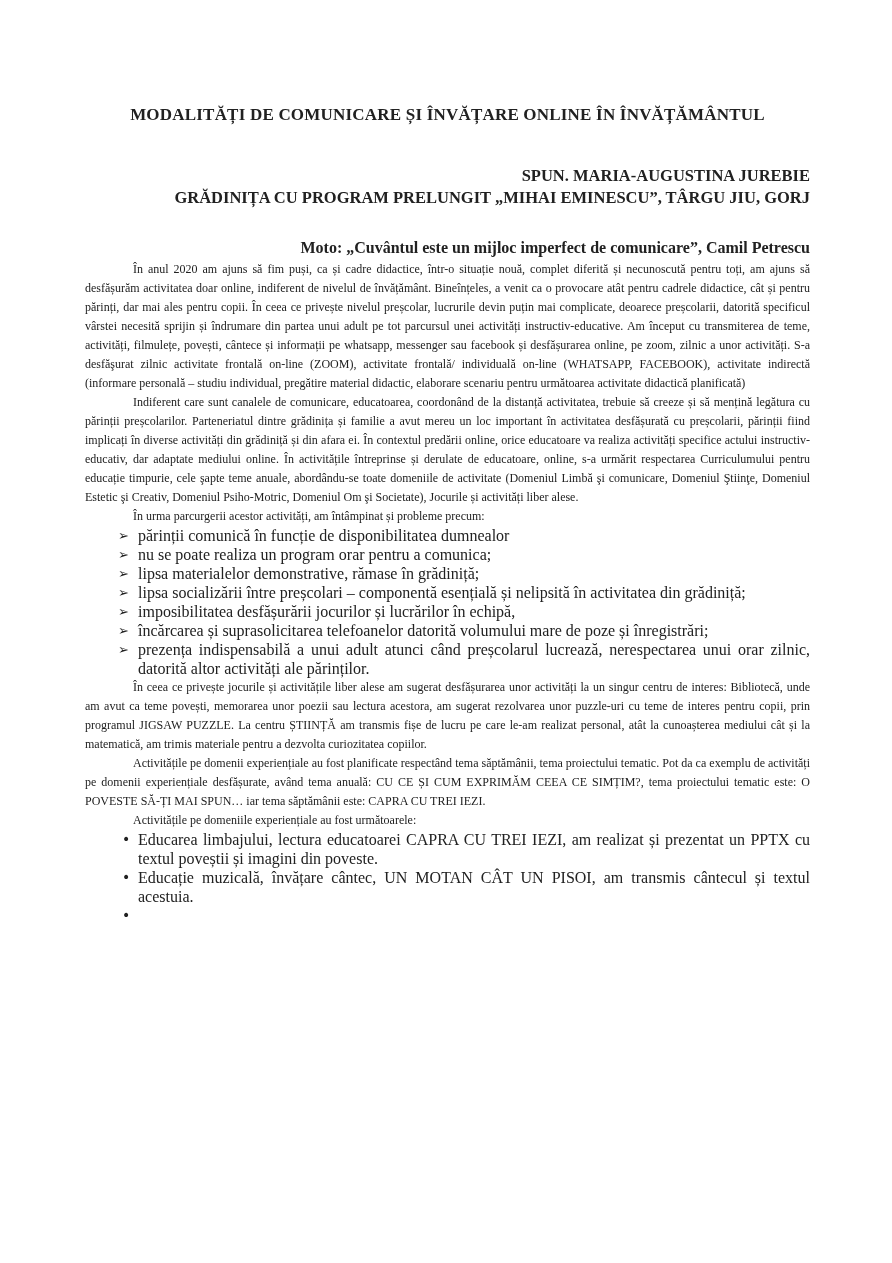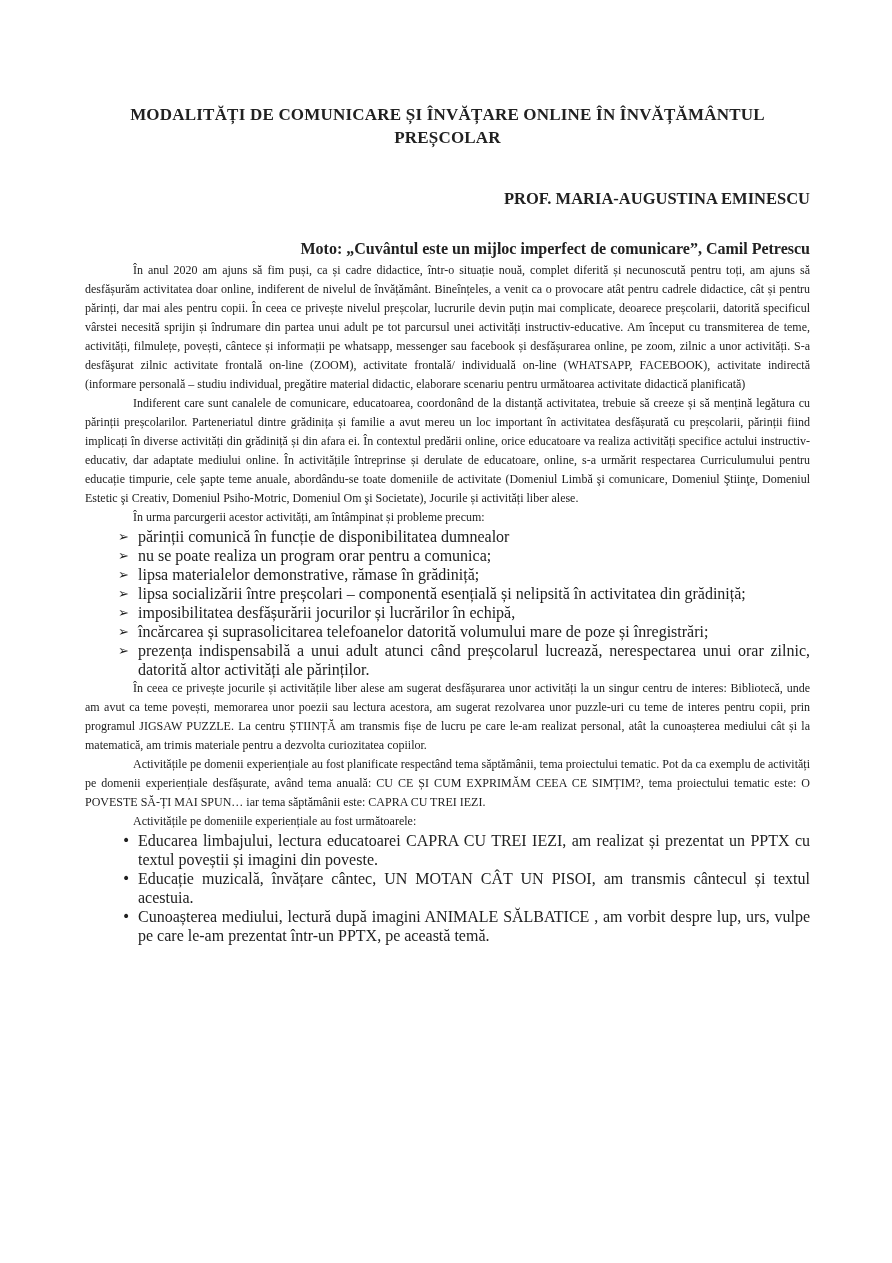--- a/index.html
+++ b/index.html
@@ -69,25 +69,25 @@
     font-size: 14px;
   }
 </style>
 </head>
 <body>
 
 <div class="page">
 
   <h1 class="title">
     <span class="tline">MODALITĂȚI DE COMUNICARE ȘI ÎNVĂȚARE ONLINE ÎN ÎNVĂȚĂMÂNTUL</span>
-    <span class="tline">PREȘCOLAR</span>
   </h1>
 
   <div class="author">
-    <div>PROF. MARIA-AUGUSTINA EMINESCU</div>
+    <div>SPUN. MARIA-AUGUSTINA JUREBIE</div>
+    <div>GRĂDINIȚA CU PROGRAM PRELUNGIT „MIHAI EMINESCU”, TÂRGU JIU, GORJ</div>
   </div>
 
   <div class="motto">Moto: „Cuvântul este un mijloc imperfect de comunicare”, Camil Petrescu</div>
 
   <p class="body-para">În anul 2020 am ajuns să fim puși, ca și cadre didactice, într-o situație nouă, complet diferită și necunoscută pentru toți, am ajuns să desfășurăm activitatea doar online, indiferent de nivelul de învățământ. Bineînțeles, a venit ca o provocare atât pentru cadrele didactice, cât și pentru părinți, dar mai ales pentru copii. În ceea ce privește nivelul preșcolar, lucrurile devin puțin mai complicate, deoarece preșcolarii, datorită specificul vârstei necesită sprijin și îndrumare din partea unui adult pe tot parcursul unei activități instructiv-educative. Am început cu transmiterea de teme, activități, filmulețe, povești, cântece și informații pe whatsapp, messenger sau facebook și desfășurarea online, pe zoom, zilnic a unor activități. S-a desfăşurat zilnic activitate frontală on-line (ZOOM), activitate frontală/ individuală on-line (WHATSAPP, FACEBOOK), activitate indirectă (informare personală – studiu individual, pregătire material didactic, elaborare scenariu pentru următoarea activitate didactică planificată)</p>
 
   <p class="body-para">Indiferent care sunt canalele de comunicare, educatoarea, coordonând de la distanță activitatea, trebuie să creeze și să mențină legătura cu părinții preșcolarilor. Parteneriatul dintre grădinița și familie a avut mereu un loc important în activitatea desfășurată cu preșcolarii, părinții fiind implicați în diverse activități din grădiniță și din afara ei. În contextul predării online, orice educatoare va realiza activități specifice actului instructiv-educativ, dar adaptate mediului online. În activitățile întreprinse și derulate de educatoare, online, s-a urmărit respectarea Curriculumului pentru educație timpurie, cele şapte teme anuale, abordându-se toate domeniile de activitate (Domeniul Limbă şi comunicare, Domeniul Ştiinţe, Domeniul Estetic şi Creativ, Domeniul Psiho-Motric, Domeniul Om şi Societate), Jocurile și activități liber alese.</p>
 
   <p class="body-para">În urma parcurgerii acestor activități, am întâmpinat și probleme precum:</p>
 
@@ -103,16 +103,16 @@
 
   <p class="body-para">În ceea ce privește jocurile și activitățile liber alese am sugerat desfășurarea unor activități la un singur centru de interes: Bibliotecă, unde am avut ca teme povești, memorarea unor poezii sau lectura acestora, am sugerat rezolvarea unor puzzle-uri cu teme de interes pentru copii, prin programul JIGSAW PUZZLE. La centru ȘTIINȚĂ am transmis fișe de lucru pe care le-am realizat personal, atât la cunoașterea mediului cât și la matematică, am trimis materiale pentru a dezvolta curiozitatea copiilor.</p>
 
   <p class="body-para">Activitățile pe domenii experiențiale au fost planificate respectând tema săptămânii, tema proiectului tematic. Pot da ca exemplu de activități pe domenii experiențiale desfășurate, având tema anuală: CU CE ȘI CUM EXPRIMĂM CEEA CE SIMȚIM?, tema proiectului tematic este: O POVESTE SĂ-ȚI MAI SPUN… iar tema săptămânii este: CAPRA CU TREI IEZI.</p>
 
   <p class="body-para">Activitățile pe domeniile experiențiale au fost următoarele:</p>
 
   <ul class="doc-list dot-list">
     <li><span class="bullet">•</span><span>Educarea limbajului, lectura educatoarei CAPRA CU TREI IEZI, am realizat și prezentat un PPTX cu textul poveștii și imagini din poveste.</span></li>
     <li><span class="bullet">•</span><span>Educație muzicală, învățare cântec, UN MOTAN CÂT UN PISOI, am transmis cântecul și textul acestuia.</span></li>
-    <li><span class="bullet">•</span><span>Cunoașterea mediului, lectură după imagini ANIMALE SĂLBATICE , am vorbit despre lup, urs, vulpe pe care le-am prezentat într-un PPTX, pe această temă.</span></li>
+    <li><span class="bullet">•</span></li>
   </ul>
 
 </div>
 
 </body></html>

